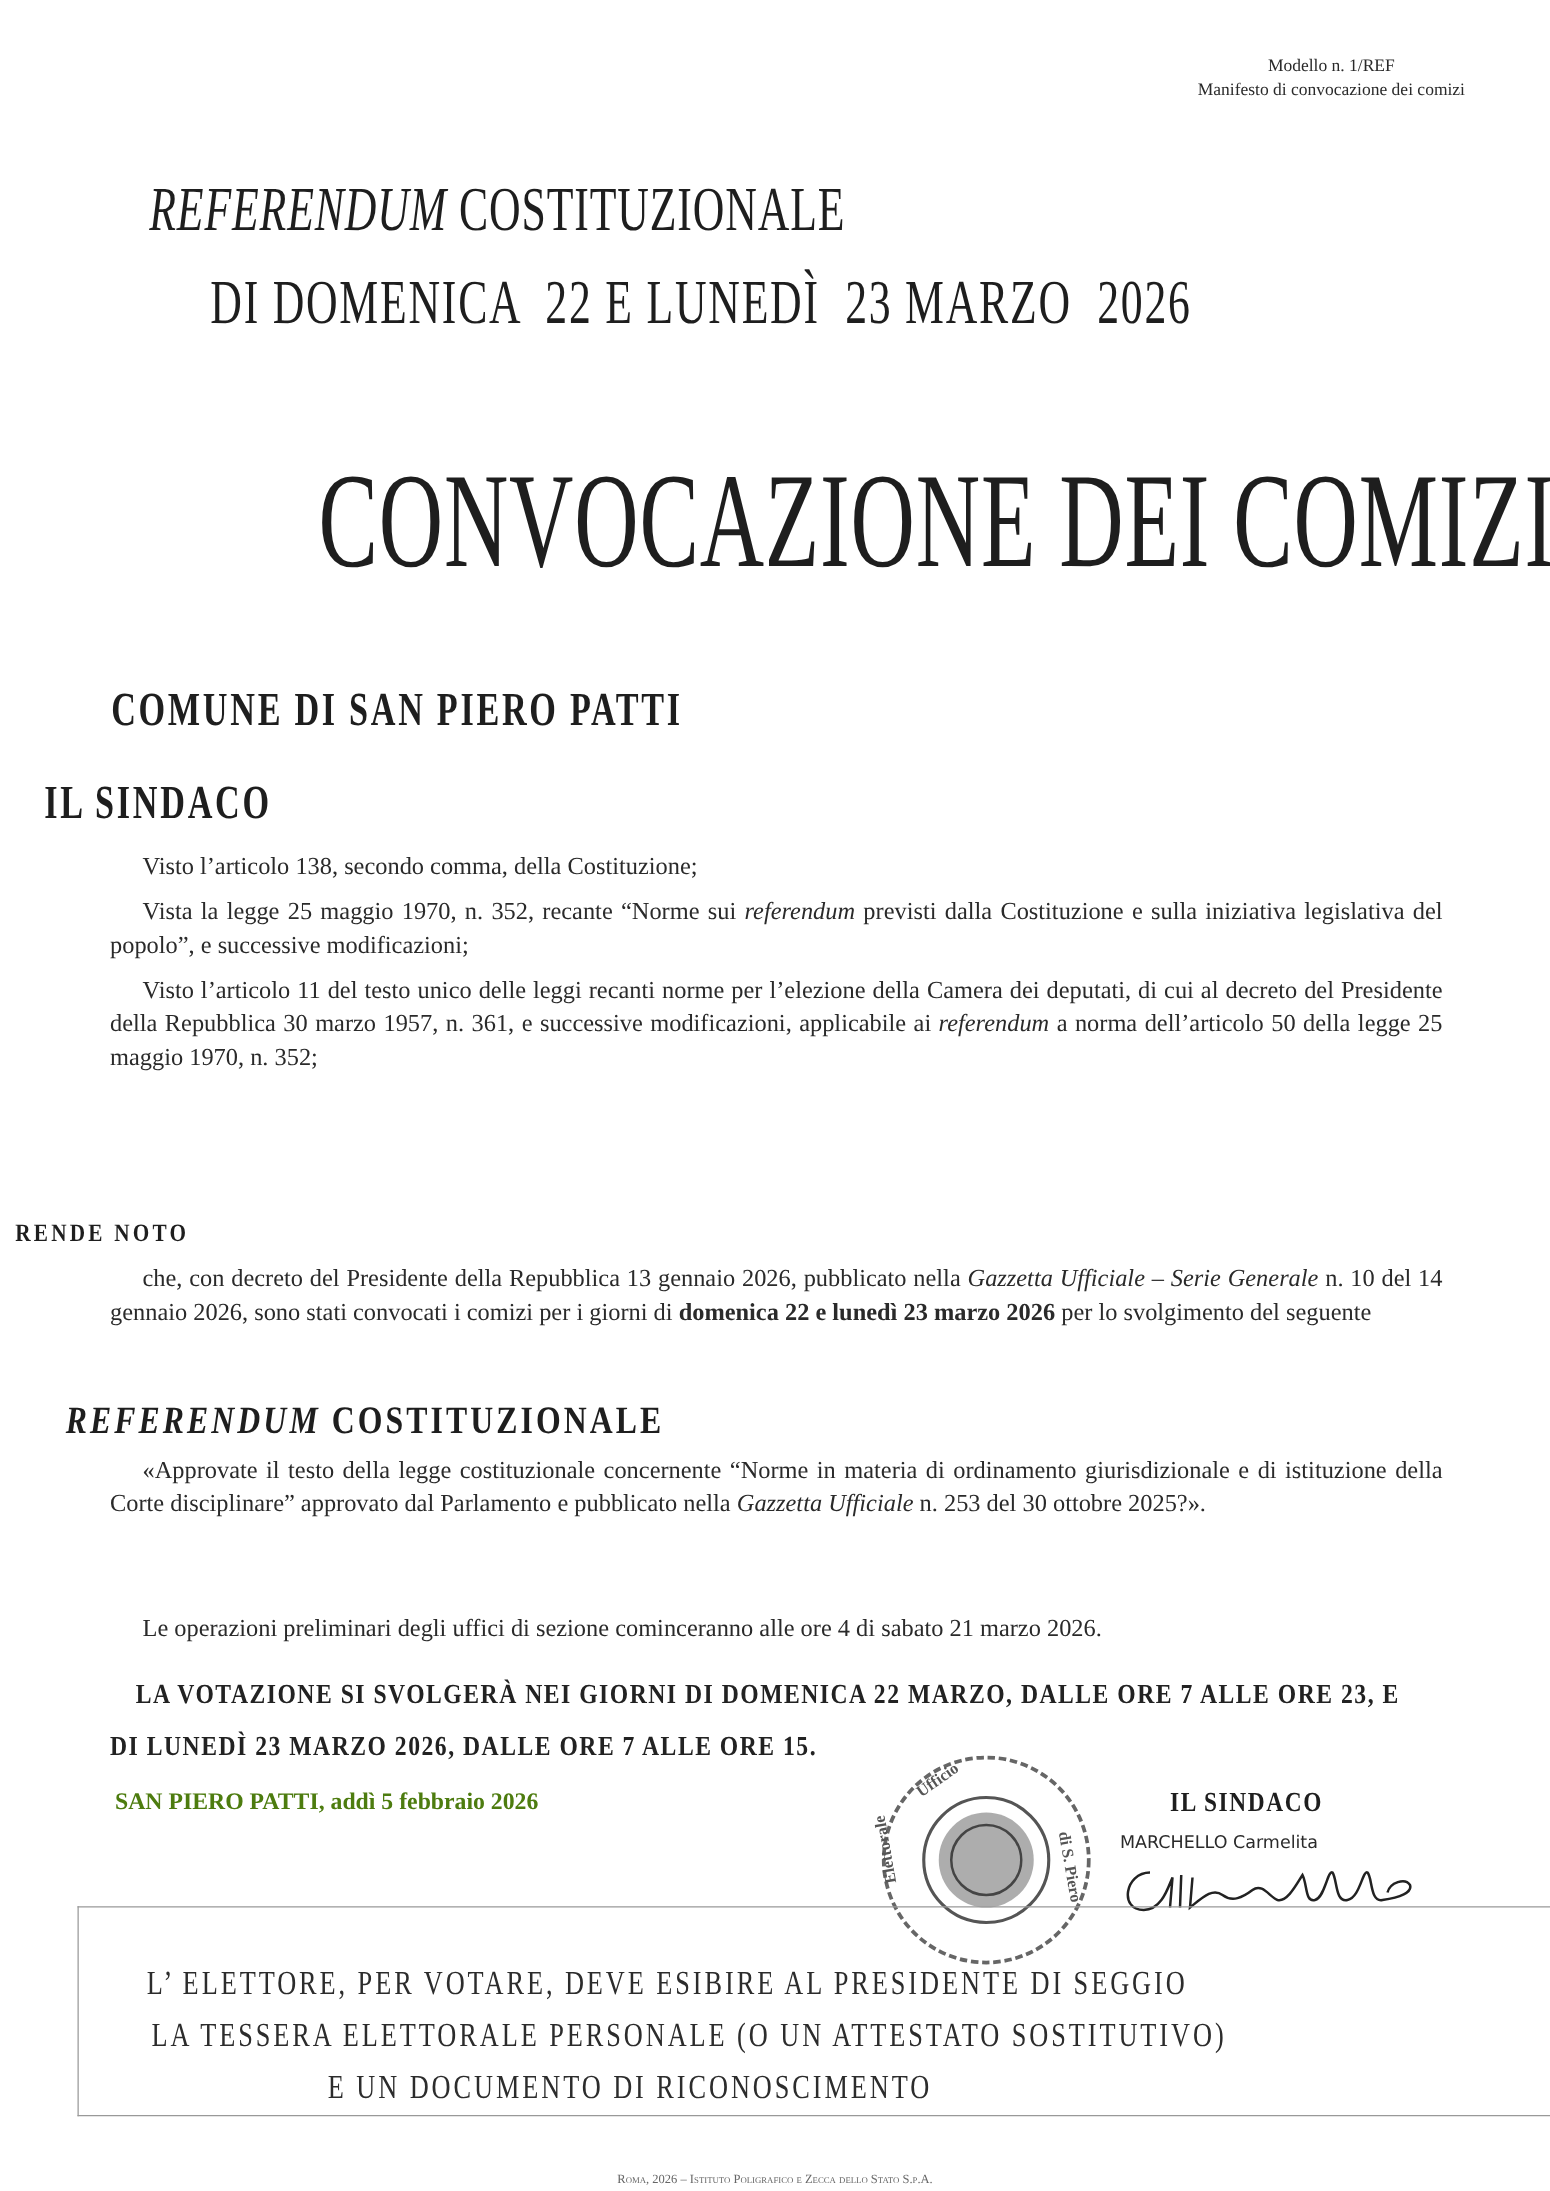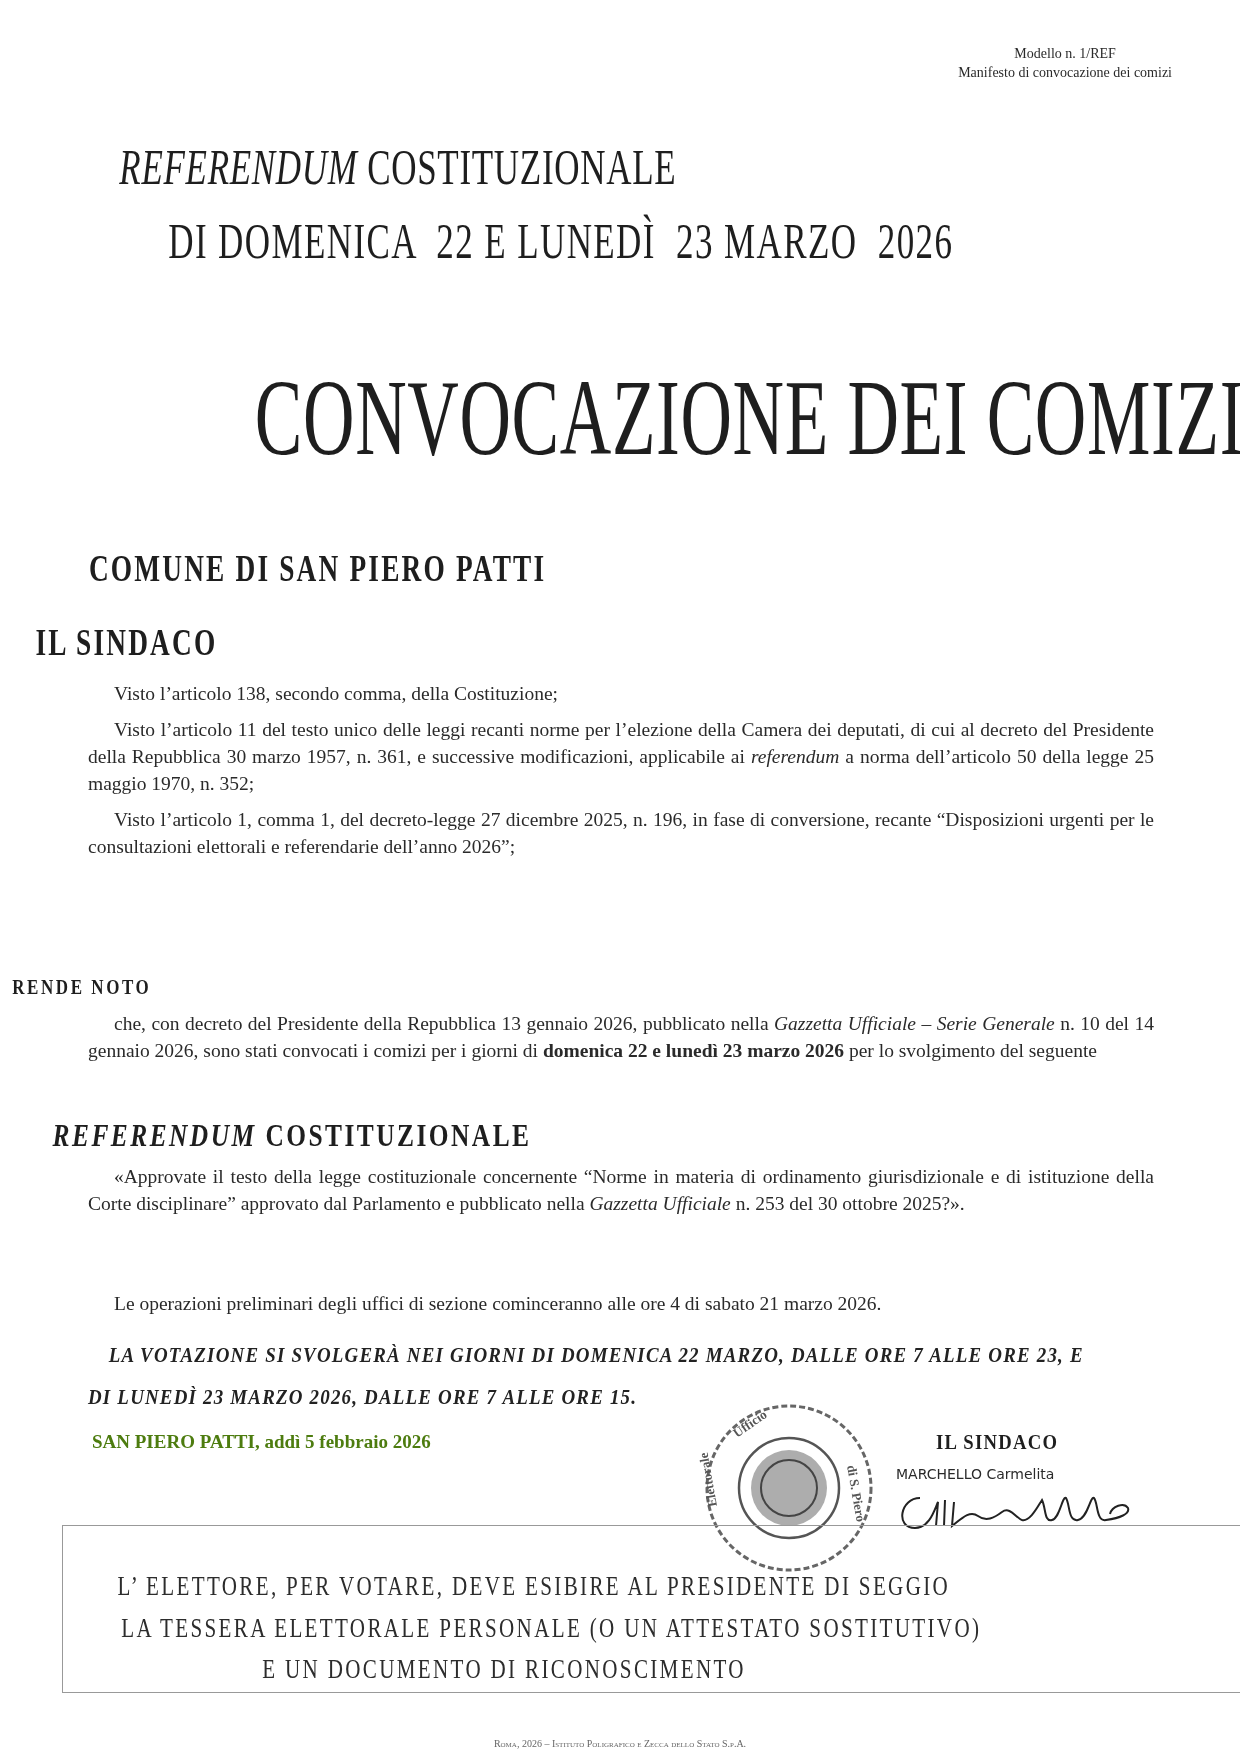--- a/index.html
+++ b/index.html
@@ -12,21 +12,21 @@
   .model {
     right: 68px; top: 44px; text-align: center; font-size: 14px; line-height: 19px; color: #2a2a2a;
   }
   .cond { display: inline-block; transform-origin: center top; white-space: nowrap; }
   .center-line { left: 0; width: 1240px; text-align: left; }
   .body-text {
     left: 88px; width: 1066px; font-size: 19.5px; line-height: 27px; text-align: justify; color: #2a2a2a;
   }
   .p { text-indent: 0; margin: 0; }
   .vota {
-    left: 88px; width: 1066px; font-size: 22px; font-weight: bold; letter-spacing: 1.4px; line-height: 42px; color: #222; font-style: italic;
+    left: 88px; width: 1066px; font-size: 22px; font-weight: bold; letter-spacing: 1.4px; line-height: 42px; color: #222;
   }
   .vota-inner { transform: scaleX(0.86); transform-origin: left top; width: 1240px; }
   .place { left: 92px; top: 1431px; font-size: 19px; font-weight: bold; color: #4d7c0f; }
   .sig-title { left: 936px; top: 1429px; font-size: 22px; font-weight: bold; letter-spacing: 1.5px; transform: scaleX(0.85); transform-origin: left top; }
   .sig-name { left: 896px; top: 1466px; font-size: 14px; font-family: "DejaVu Sans", sans-serif; color: #2a2a2a; }
   .notice-box {
     left: 62px; top: 1525px; width: 1178px; height: 166px; border-top: 1.5px solid #999; border-left: 1.5px solid #999; border-bottom: 1.5px solid #999;
   }
   .notice-line { left: 0; width: 1008px; text-align: center; font-size: 27px; letter-spacing: 3px; color: #2c2c2c; }
   .footer { left: 0; width: 1240px; top: 1738px; text-align: center; font-size: 10px; color: #666; }
@@ -55,22 +55,22 @@
 
 <div class="abs center-line" style="top:546px">
   <span class="cond" style="font-size:38px;transform:scaleX(0.72);font-weight:bold;letter-spacing:3px;">COMUNE DI SAN PIERO PATTI</span>
 </div>
 <div class="abs center-line" style="top:620px">
   <span class="cond" style="font-size:38px;transform:scaleX(0.72);font-weight:bold;letter-spacing:3px;">IL SINDACO</span>
 </div>
 
 <div class="abs body-text" style="top:680px" id="preamble">
     <p class="p" style="text-indent: 26px; margin: 0px 0px 9px;"><span>Visto l’articolo 138, secondo comma, della Costituzione;</span></p>
+    <p class="p" style="text-indent: 26px; margin: 0px 0px 9px;"><span>Vista la legge 25 maggio 1970, n. 352, recante “Norme sui </span><i>referendum</i><span> previsti dalla Costituzione e sulla iniziativa legislativa del popolo”, e successive modificazioni;</span></p>
     <p class="p" style="text-indent: 26px; margin: 0px 0px 9px;"><span>Visto l’articolo 11 del testo unico delle leggi recanti norme per l’elezione della Camera dei deputati, di cui al decreto del Presidente della Repubblica 30 marzo 1957, n. 361, e successive modificazioni, applicabile ai </span><i>referendum</i><span> a norma dell’articolo 50 della legge 25 maggio 1970, n. 352;</span></p>
-    <p class="p" style="text-indent: 26px; margin: 0px 0px 9px;"><span>Visto l’articolo 1, comma 1, del decreto-legge 27 dicembre 2025, n. 196, in fase di conversione, recante “Disposizioni urgenti per le consultazioni elettorali e referendarie dell’anno 2026”;</span></p>
   </div>
 
 <div class="abs center-line" style="top:976px">
   <span class="cond" style="font-size:20px;font-weight:bold;letter-spacing:3px;transform:scaleX(0.85);">RENDE NOTO</span>
 </div>
 
 <div class="abs body-text" style="top:1010px" id="rende-noto-body">
     <p class="p" style="text-indent: 26px; margin: 0px 0px 3px;"><span>che, con decreto del Presidente della Repubblica 13 gennaio 2026, pubblicato nella </span><i>Gazzetta Ufficiale – Serie Generale</i><span> n. 10 del 14 gennaio 2026, sono stati convocati i comizi per i giorni di </span><b>domenica 22 e lunedì 23 marzo 2026</b><span> per lo svolgimento del seguente</span></p>
   </div>
 

